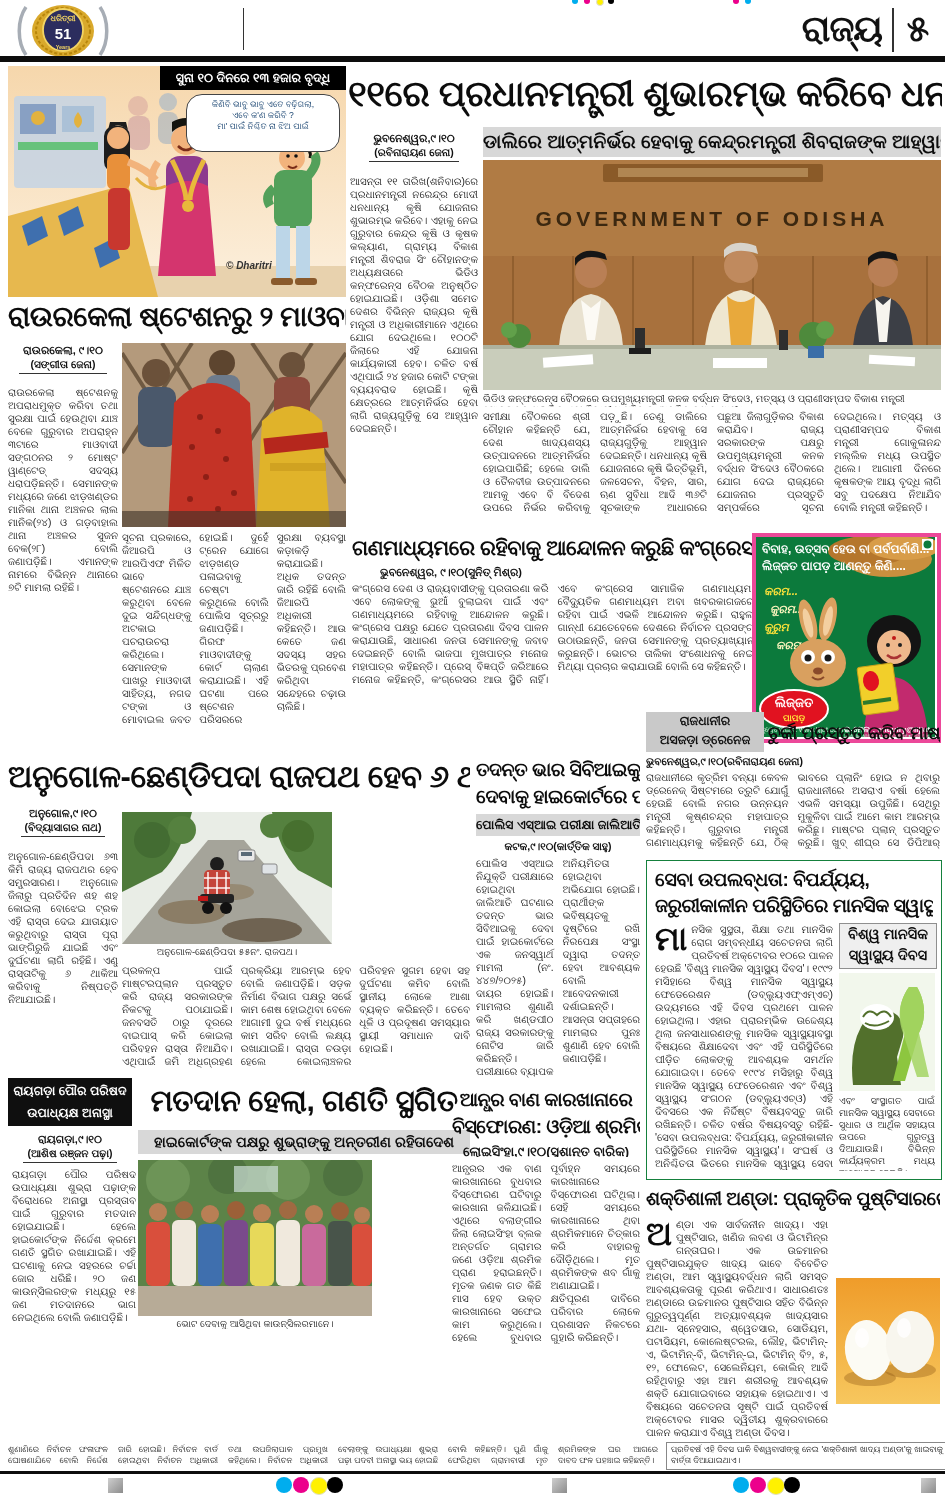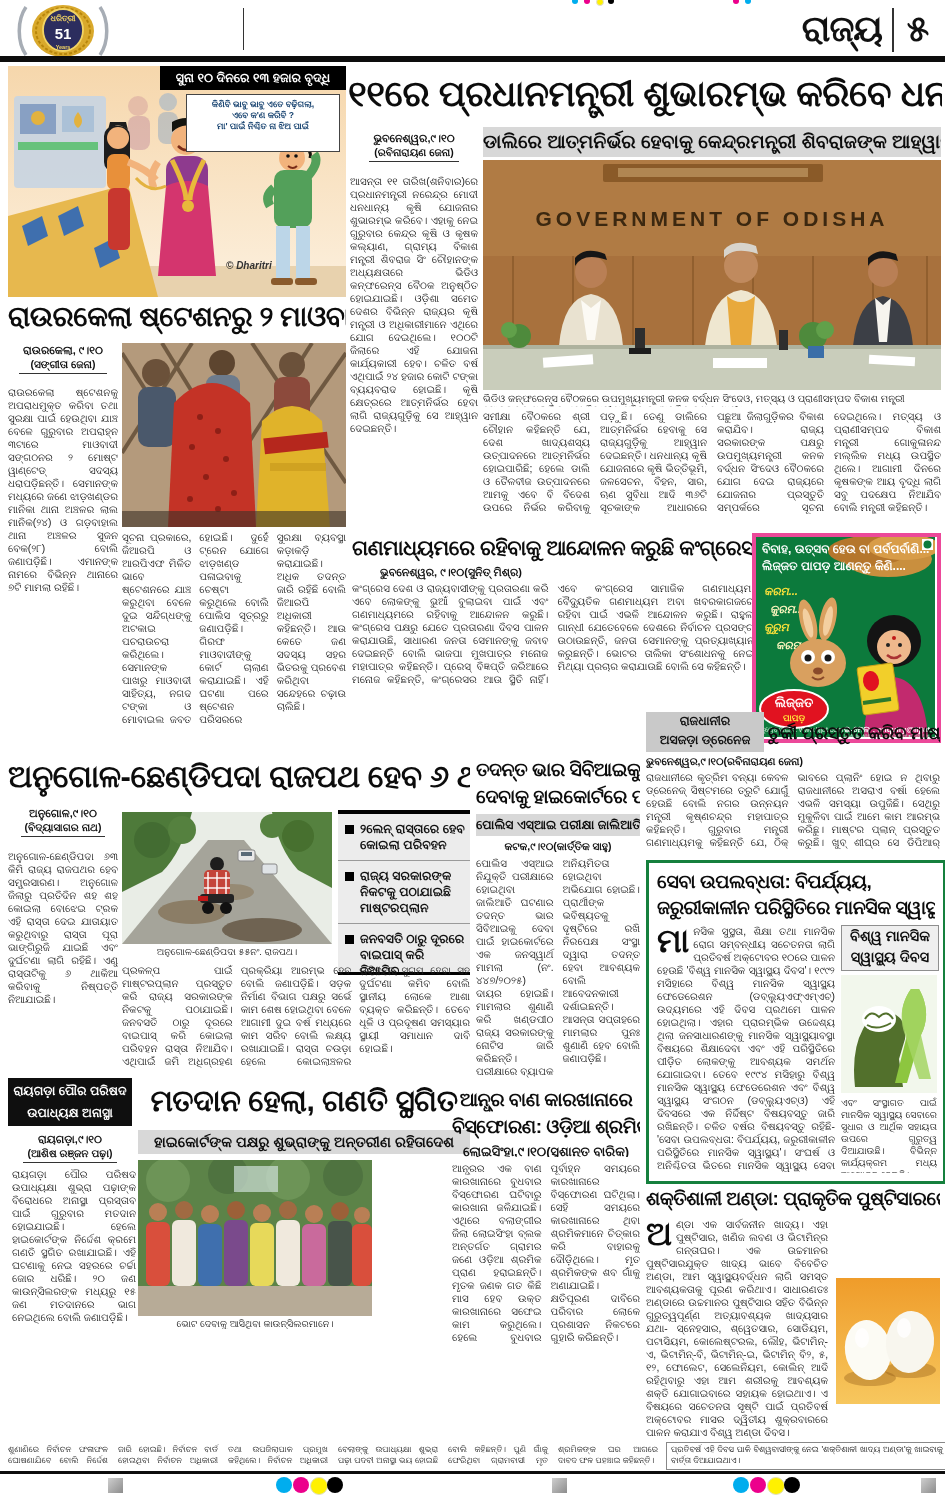--- a/index.html
+++ b/index.html
@@ -21,22 +21,22 @@
   .caption{font-size:9.5px;line-height:11px;color:#222;overflow:hidden;}
   .bullet-box{background:#ececec;border-top:4px solid #000;border-bottom:3px solid #000;}
   .bullet-item{display:flex;font-weight:bold;font-size:12.5px;line-height:16px;padding:7px 5px 7px 4px;}
   .bullet-item + .bullet-item{border-top:1px solid #9a9a9a;}
   .sq{width:9px;height:9px;background:#000;margin:4px 6px 0 3px;flex:none;}
   .daybox{background:#efefef;border:1px solid #8f8f8f;font-weight:bold;text-align:center;color:#0c0c0c;overflow:hidden;}
   .rule-black{background:#0d0d0d;}
   .vr{background:#333;width:1px;}
   .reg-sq{position:absolute;width:15px;height:15px;background:linear-gradient(135deg,#cfcfcf,#8c8c8c);}
   .dot{position:absolute;border-radius:50%;}
-  .bubble{position:absolute;background:#fff;border:1.5px solid #444;border-radius:0;
-          font-size:8.6px;line-height:11px;font-weight:bold;color:#14406e;text-align:center;padding:4px 3px;}
+  .bubble{position:absolute;background:#fff;border:1.5px solid #444;border-radius:16px;
+          font-size:8.6px;line-height:11px;font-weight:normal;color:#14406e;text-align:center;padding:4px 3px;}
   .strip{position:absolute;background:#000;color:#fff;font-weight:bold;text-align:center;overflow:hidden;white-space:nowrap;}
   .credit{position:absolute;font-size:10px;font-style:italic;font-weight:bold;color:#333;}
 </style>
 </head>
 <body>
 
 <div id="page">
 
   <div class="dot" style="left:572px;top:-2px;width:6px;height:6px;background:#00adee"></div>
   <div class="dot" style="left:584px;top:-2px;width:6px;height:6px;background:#ec008c"></div>
@@ -324,54 +324,40 @@
       <line x1="104" y1="60" x2="104" y2="84" stroke="#fff" stroke-width="1.4"></line>
       <line x1="82" y1="66" x2="108" y2="66" stroke="#fff" stroke-width="1.4"></line>
       <line x1="82" y1="76" x2="108" y2="76" stroke="#fff" stroke-width="1.4"></line>
       <rect x="78" y="82" width="34" height="9" rx="3" fill="#232323"></rect>
       <rect x="76" y="84" width="10" height="5" fill="#c01818"></rect>
       <circle cx="86" cy="96" r="6" fill="#111"></circle>
         <circle cx="104" cy="96" r="6" fill="#111"></circle>
     </svg>
   </div>
   <div class="abs caption" style="left:122px;top:946px;width:210px;text-align:center">ଅନୁଗୋଳ-ଛେଣ୍ଡିପଦା ୫୫ନଂ. ରାଜପଥ।</div>
-  <div class="abs bullet-box" style="left:338px;top:810px;width:132px;height:158px">
-    <div class="bullet-item">
-        <span class="sq"></span>
-        <span>୨ଲେନ୍ ରାସ୍ତାରେ ହେବ କୋଇଲା ପରିବହନ</span>
-      </div>
-    <div class="bullet-item">
-        <span class="sq"></span>
-        <span>ରାଜ୍ୟ ସରକାରଙ୍କ ନିକଟକୁ ପଠାଯାଇଛି ମାଷ୍ଟରପ୍ଲାନ</span>
-      </div>
-    <div class="bullet-item">
-        <span class="sq"></span>
-        <span>ଜନବସତି ଠାରୁ ଦୂରରେ ବାଇପାସ୍ କରି ନିଆଯିବ</span>
-      </div>
-  </div>
   <div class="abs bt" style="left:8px;top:850px;width:110px;height:230px">ଅନୁଗୋଳ-ଛେଣ୍ଡିପଦା ୬୩ କିମି ରାଜ୍ୟ ରାଜପଥର ହେବ ସମ୍ପ୍ରସାରଣ। ଅନୁଗୋଳ ଜିଲାରୁ ପ୍ରତିଦିନ ଶହ ଶହ କୋଇଲା ବୋଝେଇ ଟ୍ରକ ଏହି ରାସ୍ତା ଦେଇ ଯାତାୟାତ କରୁଥିବାରୁ ରାସ୍ତା ପୂରା ଭାଙ୍ଗିରୁଜି ଯାଇଛି ଏବଂ ଦୁର୍ଘଟଣା ଲାଗି ରହିଛି। ଏଣୁ ରାସ୍ତାଟିକୁ ୬ ଥାକିଆ କରିବାକୁ ନିଷ୍ପତ୍ତି ନିଆଯାଇଛି।</div>
   <div class="abs bt cols3" style="left:122px;top:964px;width:348px;height:114px">ପ୍ରକଳ୍ପ ପାଇଁ ମାଷ୍ଟରପ୍ଲାନ ପ୍ରସ୍ତୁତ କରି ରାଜ୍ୟ ସରକାରଙ୍କ ନିକଟକୁ ପଠାଯାଇଛି। ଜନବସତି ଠାରୁ ଦୂରରେ ବାଇପାସ୍ କରି କୋଇଲା ପରିବହନ ରାସ୍ତା ନିଆଯିବ। ଏଥିପାଇଁ ଜମି ଅଧିଗ୍ରହଣ ପ୍ରକ୍ରିୟା ଆରମ୍ଭ ହେବ ବୋଲି ଜଣାପଡ଼ିଛି। ସଡ଼କ ନିର୍ମାଣ ବିଭାଗ ପକ୍ଷରୁ ସର୍ଭେ କାମ ଶେଷ ହୋଇଥିବା ବେଳେ ଆଗାମୀ ଦୁଇ ବର୍ଷ ମଧ୍ୟରେ କାମ ସରିବ ବୋଲି ଲକ୍ଷ୍ୟ ରଖାଯାଇଛି। ରାସ୍ତା ଚଉଡ଼ା ହେଲେ କୋଇଲାଞ୍ଚଳର ପରିବହନ ସୁଗମ ହେବା ସହ ଦୁର୍ଘଟଣା କମିବ ବୋଲି ସ୍ଥାନୀୟ ଲୋକେ ଆଶା ବ୍ୟକ୍ତ କରିଛନ୍ତି। ତେବେ ଧୂଳି ଓ ପ୍ରଦୂଷଣ ସମସ୍ୟାର ସ୍ଥାୟୀ ସମାଧାନ ଦାବି ହୋଇଛି।</div>
 
   <div class="abs hl2" style="left:476px;top:756px;width:164px;height:54px;font-size:19px;line-height:27px">
     <span style="display:block;white-space:nowrap;overflow:hidden">ତଦନ୍ତ ଭାର ସିବିଆଇକୁ</span>
     <span style="display:block;white-space:nowrap;overflow:hidden">ଦେବାକୁ ହାଇକୋର୍ଟରେ ପ୍ରାର୍ଥନା</span>
   </div>
   <div class="abs bar" style="left:476px;top:814px;width:164px;height:22px;font-size:12.5px;line-height:22px">ପୋଲିସ ଏସ୍ଆଇ ପରୀକ୍ଷା ଜାଲିଆତି ଘଟଣା</div>
   <div class="abs" style="left:476px;top:840px;width:164px;height:13px;font-size:10.5px;font-weight:bold;text-align:center;white-space:nowrap;overflow:hidden">କଟକ,୯।୧୦(କାର୍ତ୍ତିକ ସାହୁ)</div>
   <div class="abs bt cols2" style="left:476px;top:857px;width:164px;height:221px">ପୋଲିସ ଏସ୍ଆଇ ନିଯୁକ୍ତି ପରୀକ୍ଷାରେ ହୋଇଥିବା ଜାଲିଆତି ଘଟଣାର ତଦନ୍ତ ଭାର ସିବିଆଇକୁ ଦେବା ପାଇଁ ହାଇକୋର୍ଟରେ ଏକ ଜନସ୍ୱାର୍ଥ ମାମଲା (ନଂ. ୪୪୭/୨୦୨୫) ଦାୟର ହୋଇଛି। ମାମଲାର ଶୁଣାଣି କରି ଖଣ୍ଡପୀଠ ରାଜ୍ୟ ସରକାରଙ୍କୁ ନୋଟିସ ଜାରି କରିଛନ୍ତି। ପରୀକ୍ଷାରେ ବ୍ୟାପକ ଅନିୟମିତତା ହୋଇଥିବା ଅଭିଯୋଗ ହୋଇଛି। ପ୍ରାର୍ଥୀଙ୍କ ଭବିଷ୍ୟତକୁ ଦୃଷ୍ଟିରେ ରଖି ନିରପେକ୍ଷ ସଂସ୍ଥା ଦ୍ୱାରା ତଦନ୍ତ ହେବା ଆବଶ୍ୟକ ବୋଲି ଆବେଦନକାରୀ ଦର୍ଶାଇଛନ୍ତି। ଆସନ୍ତା ସପ୍ତାହରେ ମାମଲାର ପୁନଃ ଶୁଣାଣି ହେବ ବୋଲି ଜଣାପଡ଼ିଛି।</div>
 
   <div class="abs" style="left:646px;top:712px;width:118px;height:40px;background:#c9c9c9;font-weight:bold;font-size:12.5px;line-height:19px;text-align:center;overflow:hidden">
     <span style="display:block">ରାଜଧାନୀର</span>
     <span style="display:block">ଅସଜଡ଼ା ଡ୍ରେନେଜ</span>
   </div>
   <div class="abs hl" style="left:768px;top:716px;width:172px;height:34px;font-size:18px;line-height:34px">ଚୁର୍କୀ ପ୍ରସ୍ତୁତ କରିବ ମାଷ୍ଟରପ୍ଲାନ: ମନ୍ତ୍ରୀ</div>
   <div class="abs" style="left:646px;top:755px;width:294px;height:13px;font-size:10.5px;font-weight:bold;white-space:nowrap;overflow:hidden">ଭୁବନେଶ୍ୱର,୯।୧୦(ରବିନାରାୟଣ ଜେନା)</div>
   <div class="abs bt cols2" style="left:646px;top:771px;width:294px;height:85px">ରାଜଧାନୀରେ କୃତ୍ରିମ ବନ୍ୟା କେବଳ ଡ୍ରେନେଜ୍ ସିଷ୍ଟମରେ ତ୍ରୁଟି ଯୋଗୁଁ ହେଉଛି ବୋଲି ନଗର ଉନ୍ନୟନ ମନ୍ତ୍ରୀ କୃଷ୍ଣଚନ୍ଦ୍ର ମହାପାତ୍ର କହିଛନ୍ତି। ଗୁରୁବାର ମନ୍ତ୍ରୀ ଗଣମାଧ୍ୟମକୁ କହିଛନ୍ତି ଯେ, ଠିକ୍ ଭାବରେ ପ୍ଲାନିଂ ହୋଇ ନ ଥିବାରୁ ରାଜଧାନୀରେ ଅସରାଏ ବର୍ଷା ହେଲେ ଏଭଳି ସମସ୍ୟା ଉପୁଜିଛି। ସେଥିରୁ ମୁକୁଳିବା ପାଇଁ ଆମେ କାମ ଆରମ୍ଭ କରିଛୁ। ମାଷ୍ଟର ପ୍ଲାନ୍ ପ୍ରସ୍ତୁତ କରୁଛି। ଖୁବ୍ ଶୀଘ୍ର ସେ ଡିପିଆର୍ ଦେବ। ଏହାପରେ କେନାଲ କାମ ଆରମ୍ଭ ହେବ ବୋଲି ମନ୍ତ୍ରୀ କହିଛନ୍ତି। ସୂଚନାଯୋଗ୍ୟ ଯେ, ରାଜଧାନୀର ବର୍ଷାଜଳ ନିଷ୍କାସନ ଲାଗି ଶାଖା କେନାଲ ନିର୍ମାଣକୁ ରାଜ୍ୟ ସରକାର ଗୁରୁତ୍ୱ ଦେଉଛନ୍ତି।</div>
 
-  <div class="abs" style="left:646px;top:860px;width:294px;height:318px;border:3px solid #15803d">
+  <div class="abs" style="left:646px;top:860px;width:294px;height:318px;border:1px solid #15803d">
     <div class="hl2" style="position:absolute;left:8px;top:6px;width:278px;font-size:19px;line-height:26px;text-align:left">
       <span style="display:block;white-space:nowrap;overflow:hidden">ସେବା ଉପଲବ୍ଧତା: ବିପର୍ଯ୍ୟୟ,</span>
       <span style="display:block;white-space:nowrap;overflow:hidden">ଜରୁରୀକାଳୀନ ପରିସ୍ଥିତିରେ ମାନସିକ ସ୍ୱାସ୍ଥ୍ୟ</span>
     </div>
     <div class="bt" style="position:absolute;left:8px;top:62px;width:178px;height:248px">
       <span class="dropcap">ମା</span><span>ନସିକ ସୁସ୍ଥତା, ଶିକ୍ଷା ତଥା ମାନସିକ ରୋଗ ସମ୍ବନ୍ଧୀୟ ସଚେତନତା ଲାଗି ପ୍ରତିବର୍ଷ ଅକ୍ଟୋବର ୧୦ରେ ପାଳନ ହେଉଛି 'ବିଶ୍ୱ ମାନସିକ ସ୍ୱାସ୍ଥ୍ୟ ଦିବସ'। ୧୯୯୨ ମସିହାରେ ବିଶ୍ୱ ମାନସିକ ସ୍ୱାସ୍ଥ୍ୟ ଫେଡେରେଶନ (ଡବ୍ଲ୍ୟୁଏଫ୍ଏମ୍ଏଚ୍) ଉଦ୍ୟମରେ ଏହି ଦିବସ ପ୍ରଥମେ ପାଳନ ହୋଇଥିଲା। ଏହାର ପ୍ରାରମ୍ଭିକ ଉଦ୍ଦେଶ୍ୟ ଥିଲା ଜନସାଧାରଣଙ୍କୁ ମାନସିକ ସ୍ୱାସ୍ଥ୍ୟାବସ୍ଥା ବିଷୟରେ ଶିକ୍ଷାଦେବା ଏବଂ ଏହି ପରିସ୍ଥିତିରେ ପୀଡ଼ିତ ଲୋକଙ୍କୁ ଆବଶ୍ୟକ ସମର୍ଥନ ଯୋଗାଇବା। ତେବେ ୧୯୯୪ ମସିହାରୁ ବିଶ୍ୱ ମାନସିକ ସ୍ୱାସ୍ଥ୍ୟ ଫେଡେରେଶନ ଏବଂ ବିଶ୍ୱ ସ୍ୱାସ୍ଥ୍ୟ ସଂଗଠନ (ଡବ୍ଲ୍ୟୁଏଚ୍ଓ) ଏହି ଦିବସରେ ଏକ ନିର୍ଦ୍ଦିଷ୍ଟ ବିଷୟବସ୍ତୁ ଜାରି ରଖିଛନ୍ତି। ଚଳିତ ବର୍ଷର ବିଷୟବସ୍ତୁ ରହିଛି- 'ସେବା ଉପଲବ୍ଧତା: ବିପର୍ଯ୍ୟୟ, ଜରୁରୀକାଳୀନ ପରିସ୍ଥିତିରେ ମାନସିକ ସ୍ୱାସ୍ଥ୍ୟ'। ସଂଘର୍ଷ ଓ ଅନିଶ୍ଚିତତା ଭିତରେ ମାନସିକ ସ୍ୱାସ୍ଥ୍ୟ ସେବା ପାଇବା ସମସ୍ତଙ୍କ ଅଧିକାର ବୋଲି ଏଥର ବାର୍ତ୍ତା ଦିଆଯାଇଛି।</span>
     </div>
     <div class="daybox" style="position:absolute;left:192px;top:62px;width:96px;height:44px;font-size:14.5px;line-height:21px">
       <span style="display:block">ବିଶ୍ୱ ମାନସିକ</span>
       <span style="display:block">ସ୍ୱାସ୍ଥ୍ୟ ଦିବସ</span>

